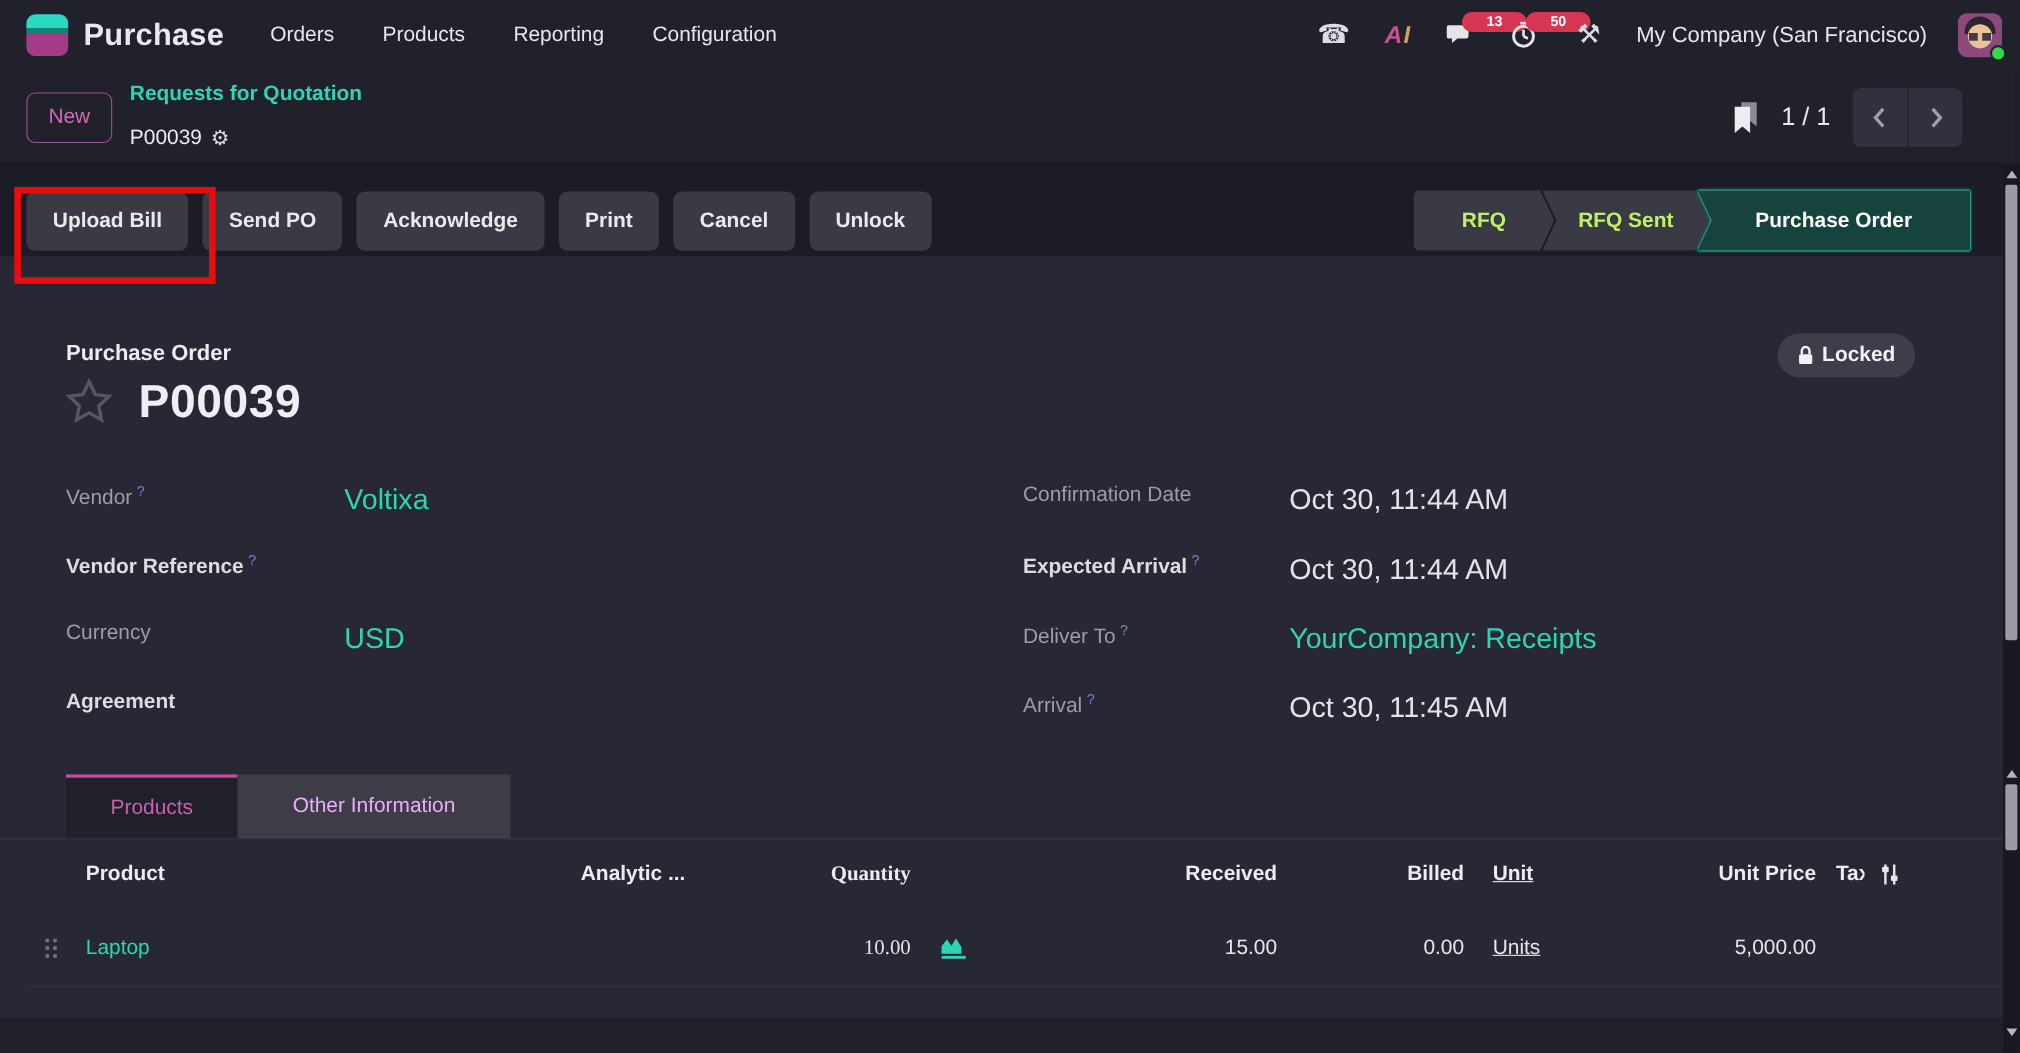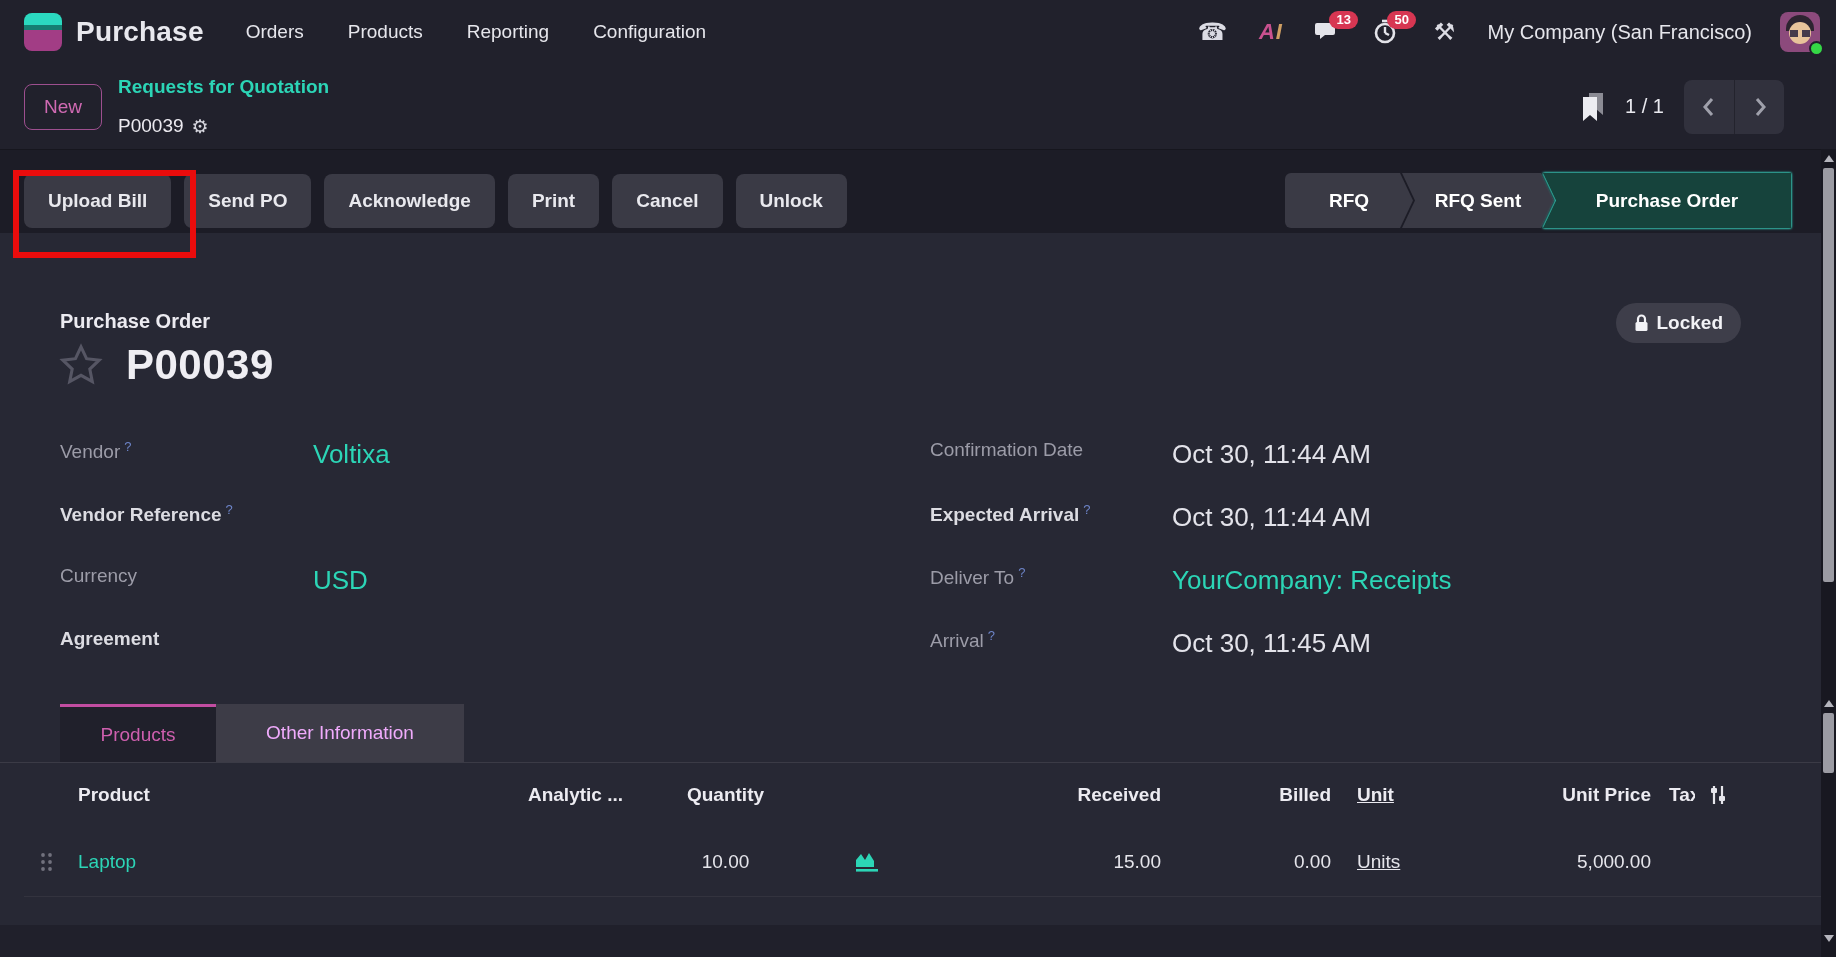--- a/index.html
+++ b/index.html
@@ -12,21 +12,21 @@
             display:flex; align-items:center; padding:0 16px 0 24px; }
   .logo { width:38px; height:38px; border-radius:8px;
           background:linear-gradient(#2bd9c0 0 32%, #157f72 32% 46%, #a23d85 46% 100%); }
   .app-title { font-size:28px; font-weight:700; margin-left:14px; letter-spacing:.2px; }
   .menus { display:flex; gap:44px; margin-left:42px; }
   .menu-item { font-size:19px; color:#e6e6ec; cursor:pointer; }
   .nav-right { margin-left:auto; display:flex; align-items:center; gap:28px; }
   .icon-wrap { position:relative; display:flex; align-items:center; justify-content:center; width:30px; height:34px; }
   .glyph { font-size:24px; color:#dcdce4; line-height:1; }
   .badge { position:absolute; top:-4px; left:16px; background:#d73652; color:#fff; font-size:13px;
-           font-weight:700; border-radius:10px; padding:2px 7px; line-height:1.1; }
+           font-weight:700; border-radius:10px; padding:2px 22px; line-height:1.1; }
   .ai-a { font-size:22px; font-weight:800; font-style:italic; color:#c9518f; }
   .ai-i { font-size:22px; font-weight:800; font-style:italic; color:#cf9f63; margin-left:1px; }
   .company-name { font-size:20px; color:#e6e6ec; }
   .avatar { position:relative; width:40px; height:40px; border-radius:8px; background:#8c4a7c; overflow:visible; }
   .avatar .hair { position:absolute; top:3px; left:6px; width:28px; height:16px; border-radius:14px 14px 0 0; background:#2c2430; }
   .avatar .face { position:absolute; top:10px; left:9px; width:22px; height:22px; border-radius:50%; background:#e8c39a; }
   .avatar .glasses { position:absolute; top:18px; left:10px; width:20px; height:7px;
                      border-left:8px solid #463a4a; border-right:8px solid #463a4a; }
   .status-dot { position:absolute; right:-4px; bottom:-4px; width:15px; height:15px; border-radius:50%;
                 background:#35d846; border:2px solid #21212c; }
@@ -41,36 +41,36 @@
   .bc-current { color:#eceaf0; font-size:19px; display:flex; align-items:center; gap:8px; }
   .gear { font-size:19px; color:#d6d6de; cursor:pointer; }
   .smart-buttons { position:absolute; left:716px; top:86px; height:58px; display:flex; align-items:stretch;
                    background:#252530; border:1px solid #35353f; border-radius:4px; }
   .smart-btn { display:flex; align-items:center; gap:12px; padding:0 24px; cursor:pointer; }
   .smart-divider { width:1px; background:#3a3a46; }
   .smart-label { font-size:19px; color:#e9e9ef; }
   .smart-stack { display:flex; flex-direction:column; line-height:1.15; }
   .smart-count { color:#cf63ae; font-size:17px; font-weight:700; }
   .pager-area { margin-left:auto; display:flex; align-items:center; gap:20px; }
-  .pager-text { font-size:20px; color:#e9e9ef; }
+  .pager-text { font-size:23px; color:#e9e9ef; }
   .nav-group { display:flex; border-radius:8px; overflow:hidden; }
   .nav-btn { width:50px; height:54px; background:#31313d; display:flex; align-items:center; justify-content:center; cursor:pointer; }
   .nav-btn + .nav-btn { border-left:1px solid #23232d; }
 
   
   .action-strip { position:absolute; top:149px; left:0; width:1821px; height:84px; background:#1c1c26;
                   border-top:1px solid #16161e; }
   .action-buttons { position:absolute; left:24px; top:24px; display:flex; gap:13px; }
   .act-btn { background:#3a3a45; color:#e9e9ee; border:none; border-radius:8px; font-size:19px; font-weight:600;
              padding:0 24px; height:54px; cursor:pointer; font-family:inherit; }
   .red-annotation { position:absolute; left:13px; top:20px; width:183px; height:88px;
                     border:6px solid #ea0c0c; z-index:40; pointer-events:none; }
   .statusbar { position:absolute; right:30px; top:23px; height:55px; display:flex; align-items:stretch; }
   .stage { display:flex; align-items:center; justify-content:center; font-size:19px; font-weight:700; cursor:pointer; }
-  .stage-gray { background:#3a3a45; color:#ffffff; }
+  .stage-gray { background:#3a3a45; color:#bef264; }
   .stage-rfq { width:128px; clip-path:polygon(0 0, calc(100% - 13px) 0, 100% 50%, calc(100% - 13px) 100%, 0 100%); border-radius:6px 0 0 6px; }
   .stage-rfqsent { width:152px; margin-left:-11px;
         clip-path:polygon(0 0, calc(100% - 13px) 0, 100% 50%, calc(100% - 13px) 100%, 0 100%, 13px 50%); }
   .po-wrap { margin-left:-11px; filter:drop-shadow(0 0 1px #35d6c0) drop-shadow(0 0 1px #35d6c0); }
   .stage-po { width:248px; height:100%; background:#16433c; color:#fff;
         clip-path:polygon(0 0, 100% 0, 100% 100%, 0 100%, 13px 50%); }
 
   
   .sheet { position:absolute; top:233px; left:0; width:1821px; height:692px; background:#272834; }
   .type-label { position:absolute; left:60px; top:77px; font-size:20px; font-weight:700; color:#ecebf1; }
@@ -98,21 +98,21 @@
   .tab-line { height:1px; background:#3b3b46; width:100%; }
 
   
   .po-table { padding-left:24px; }
   .trow { display:flex; align-items:center; }
   .thead { height:64px; font-weight:700; font-size:19px; color:#ecebf1; }
   .tdata { height:70px; font-size:19px; color:#e5e5eb; border-bottom:1px solid #33333e; cursor:pointer; }
   .c-handle { width:44px; display:flex; align-items:center; justify-content:center; }
   .c-product { width:340px; padding-left:10px; text-align:left; }
   .c-analytic { width:215px; text-align:right; }
-  .c-qty { width:205px; text-align:center; }
+  .c-qty { width:205px; text-align:right;font-family:Liberation Serif, serif; }
   .c-qtyicon { width:58px; display:flex; justify-content:flex-end; padding-right:6px; }
   .c-received { width:275px; text-align:right; }
   .c-billed { width:170px; text-align:right; }
   .c-unit { width:130px; padding-left:26px; text-align:left;text-decoration:underline; }
   .c-price { width:190px; text-align:right; }
   .c-tax { width:44px; padding-left:18px; overflow:hidden; white-space:nowrap; }
   .c-opt { width:46px; display:flex; justify-content:center; }
   .product-link { color:#2cd5b6; }
 
   

